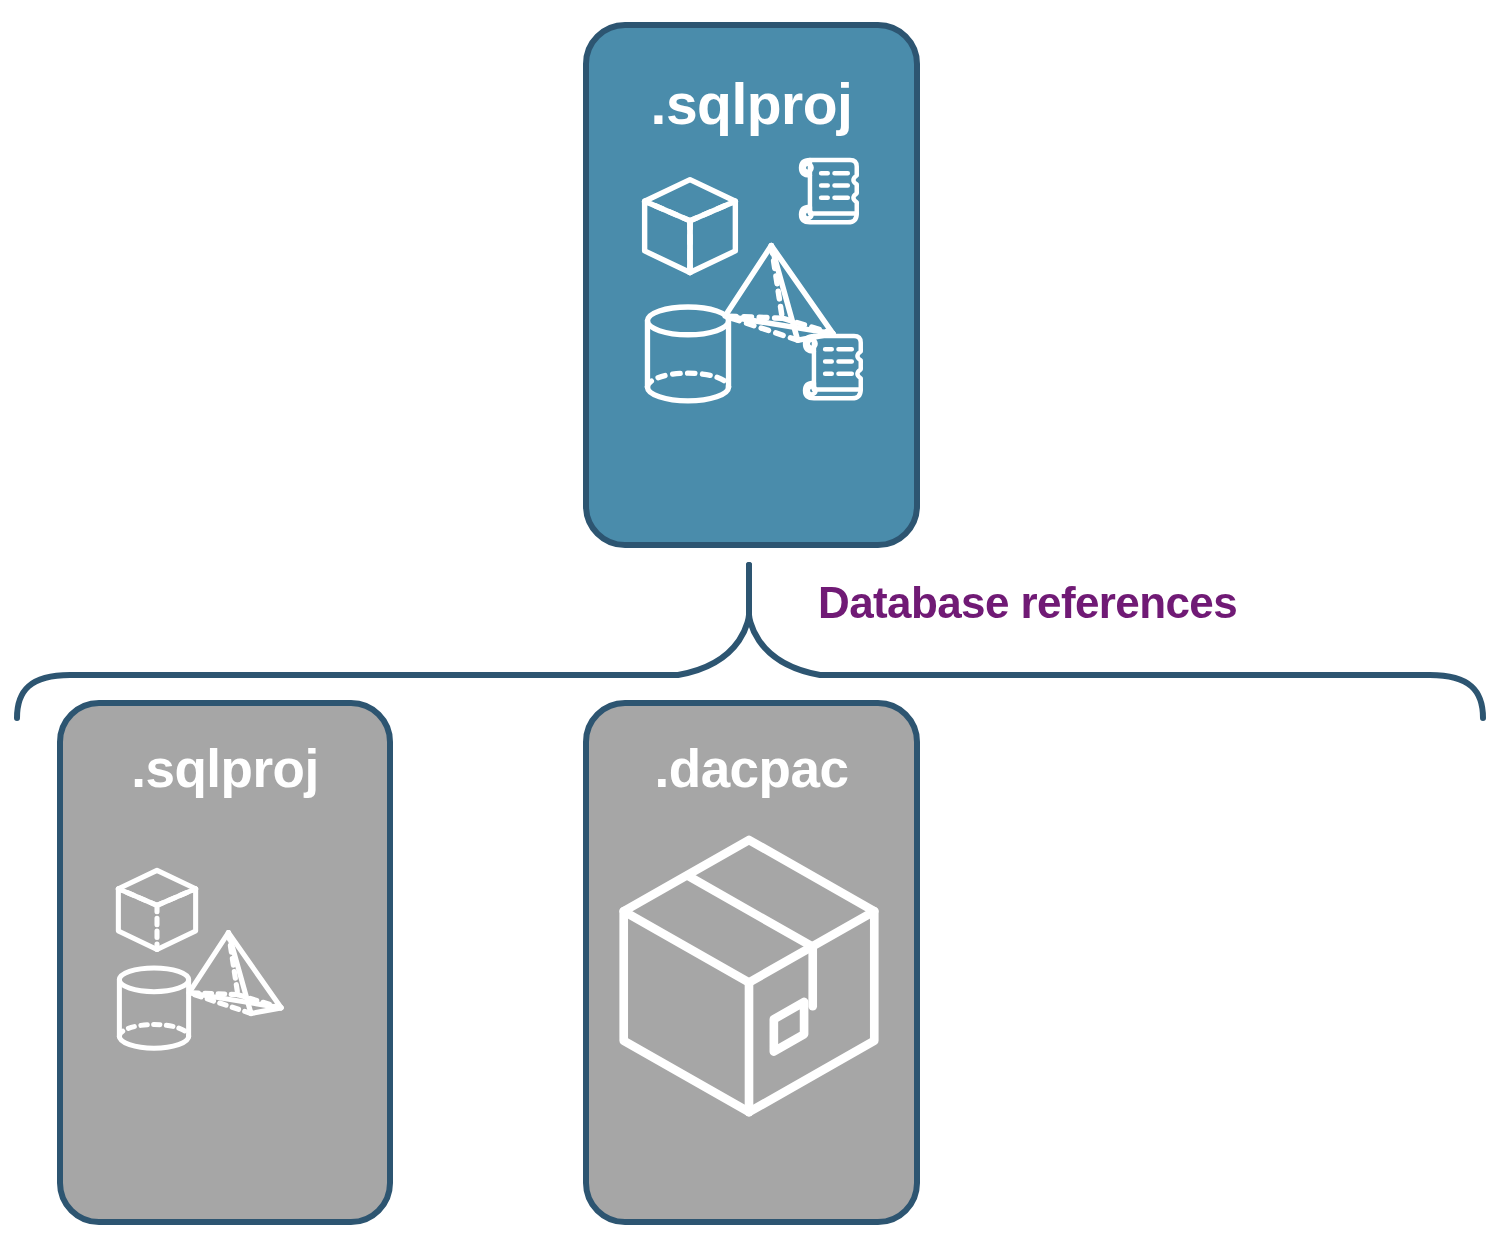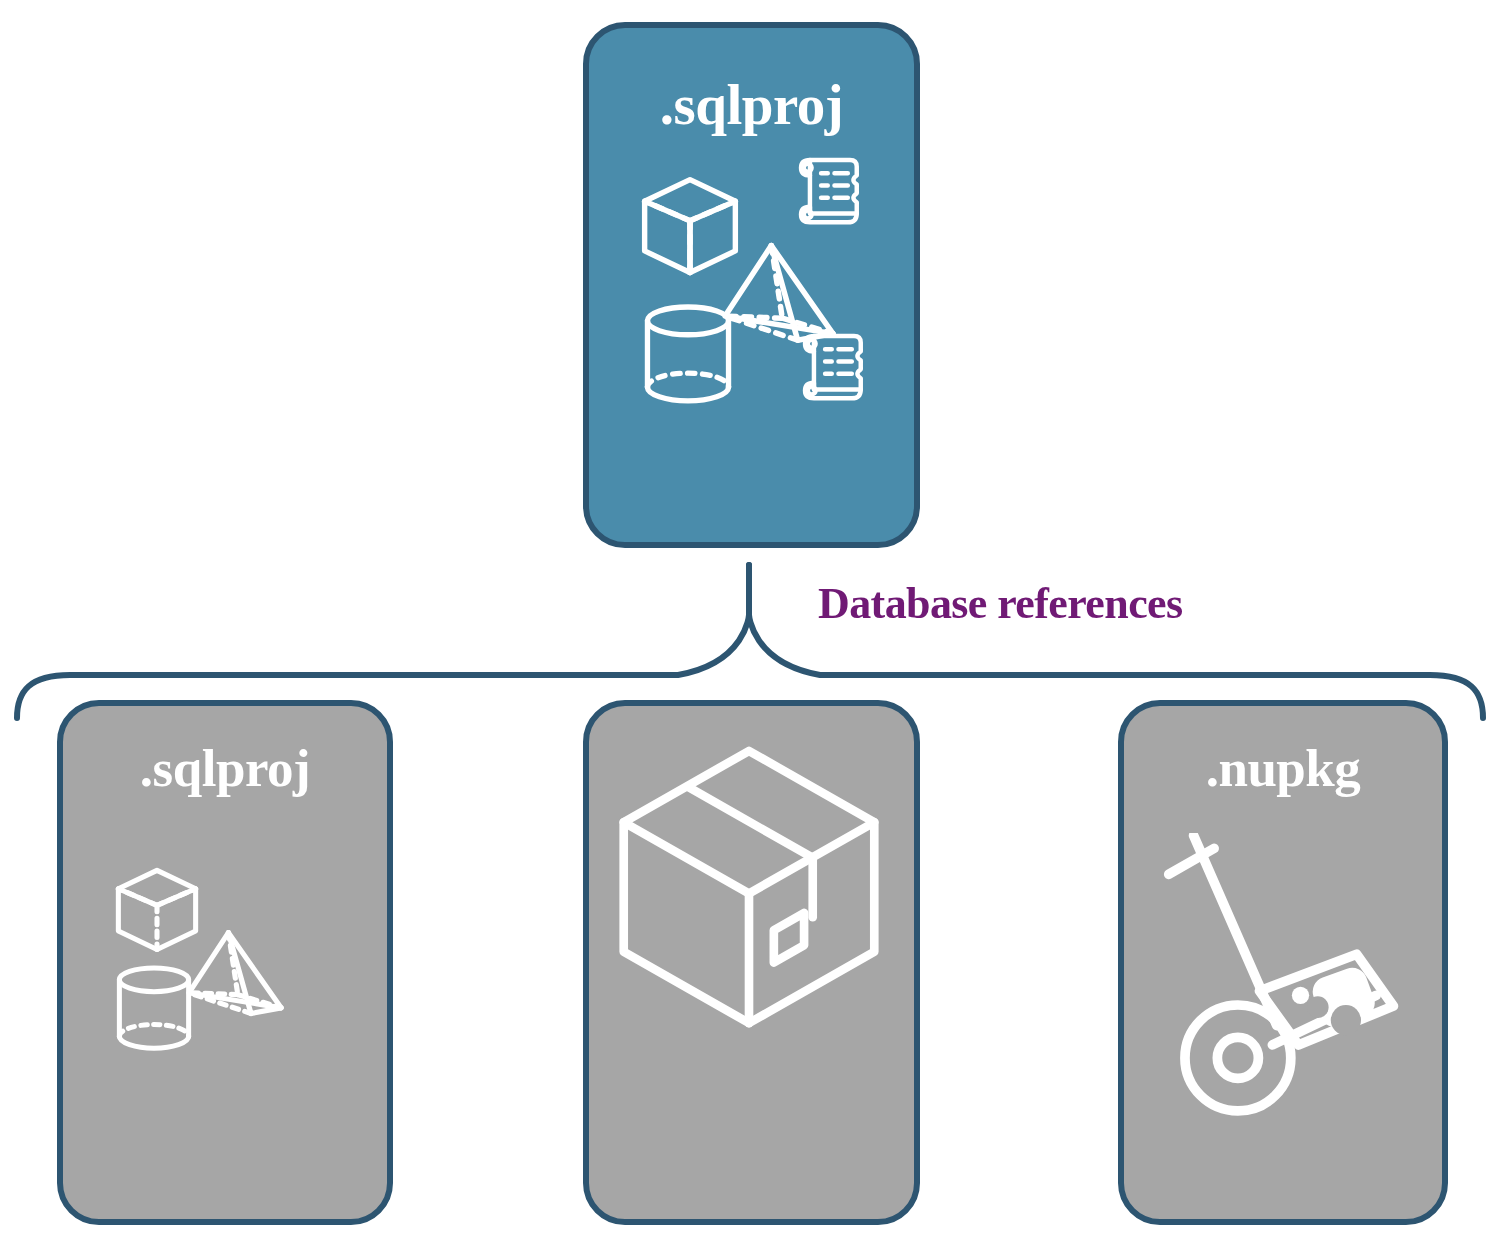--- a/index.html
+++ b/index.html
@@ -13,21 +13,20 @@
     position: relative;
     overflow: hidden;
     font-family: "Liberation Sans", sans-serif;
   }
 
   .stage {
     position: absolute;
     left: 0; top: 0;
     width: 1434px;
     height: 1250px;
-    font-family: Liberation Serif, serif;
   }
 
   
   .card {
     position: absolute;
     box-sizing: border-box;
     border: 6px solid #2d5571;
     border-radius: 42px;
     display: flex;
     flex-direction: column;
@@ -209,58 +208,34 @@
         <ellipse cx="45" cy="18" rx="38" ry="13"></ellipse>
         <path d="M7 18 L7 80"></path>
         <path d="M83 18 L83 80"></path>
         <path d="M7 80 A38 13 0 0 0 83 80"></path>
         <path d="M7 80 A38 13 0 0 1 83 80" stroke-dasharray="7 7"></path>
       </svg>
     </div>
   </div>
 
   <div class="card secondary bottom" id="card-dacpac">
+    <div class="card-title">.dacpac</div>
 
     <div class="icon-area">
 
       <svg style="left:12px; top:28px;" width="270" height="286" viewBox="0 0 250 264" fill="none" stroke="#ffffff" stroke-width="8" stroke-linecap="round" stroke-linejoin="round">
 
         <path d="M125 6 L241 72 L241 192 L125 258 L9 192 L9 72 Z"></path>
 
         <path d="M9 72 L125 138 L241 72"></path>
 
         <path d="M125 138 L125 258"></path>
 
         <path d="M68 39 L184 105"></path>
         <path d="M184 105 L184 160"></path>
 
         <path d="M148 172 L176 156 L176 186 L148 202 Z"></path>
       </svg>
     </div>
   </div>
 
-  <div class="card secondary bottom" id="card-nupkg">
-    <div class="card-title">.nupkg</div>
-
-    <div class="icon-area">
-
-      <svg style="left:12px; top:28px;" width="270" height="290" viewBox="0 0 250 268" fill="none" stroke="#ffffff" stroke-width="9" stroke-linecap="round" stroke-linejoin="round">
-
-        <path d="M22 38 L64 14"></path>
-
-        <path d="M45 2 L122 178"></path>
-
-        <path d="M118 196 L214 150"></path>
-
-        <circle cx="86" cy="208" r="49"></circle>
-        <circle cx="86" cy="208" r="19"></circle>
-
-        <path d="M106 146 L196 112 L230 160 L142 196 Z" stroke-width="9"></path>
-
-        <rect x="158" y="128" rx="14" ry="14" width="52" height="48" fill="#ffffff" stroke="none" transform="rotate(-20 184 152)"></rect>
-        <circle cx="144" cy="150" r="8" fill="#ffffff" stroke="none"></circle>
-        <circle cx="160" cy="161" r="10" fill="#a6a6a6" stroke="none"></circle>
-        <circle cx="186" cy="173" r="14" fill="#a6a6a6" stroke="none"></circle>
-      </svg>
-    </div>
-  </div>
 
 </div>
 
 </body></html>

